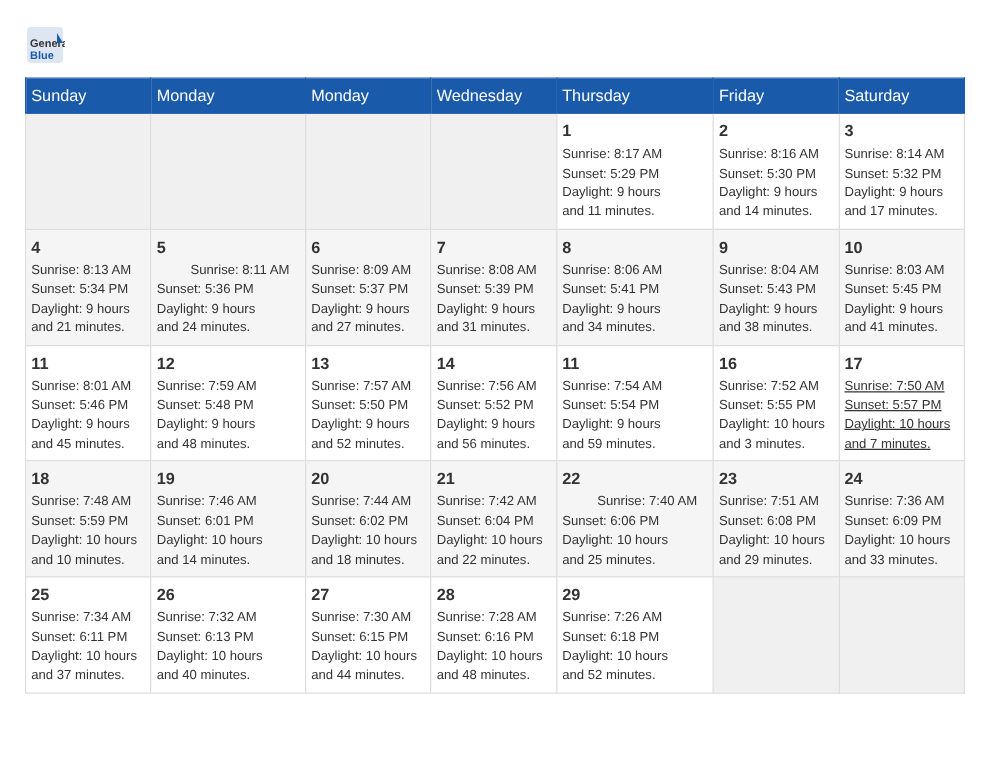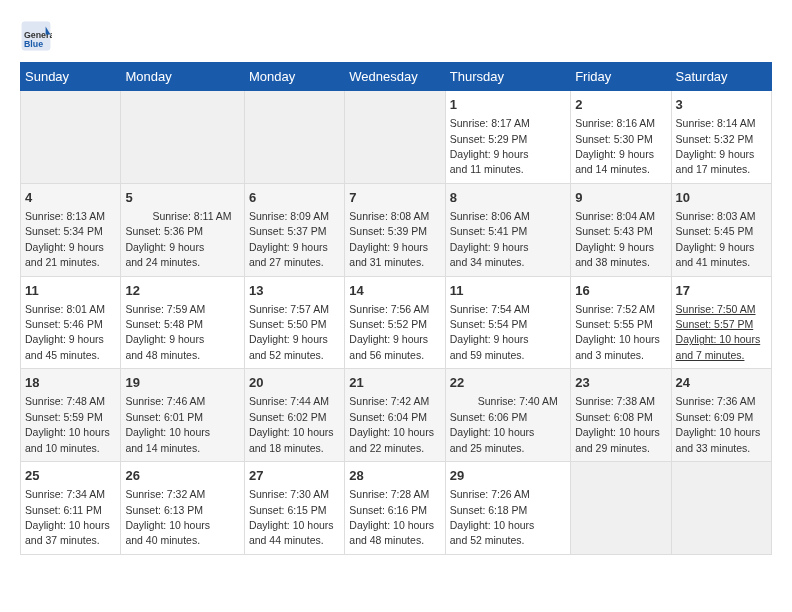--- a/index.html
+++ b/index.html
@@ -206,21 +206,21 @@
 Daylight: 10 hours
 and 18 minutes.</span></td>
         <td><span class="day-number">21</span><span class="day-info" style="white-space: pre-line;">Sunrise: 7:42 AM
 Sunset: 6:04 PM
 Daylight: 10 hours
 and 22 minutes.</span></td>
         <td><span class="day-number">22</span><span class="day-info" style="white-space: pre-line; margin-left: 28px;">Sunrise: 7:40 AM
 Sunset: 6:06 PM
 Daylight: 10 hours
 and 25 minutes.</span></td>
-        <td><span class="day-number">23</span><span class="day-info" style="white-space: pre-line;">Sunrise: 7:38 AM
+        <td><span class="day-number">23</span><span class="day-info" style="white-space: pre-line;">Sunrise: 7:51 AM
 Sunset: 6:08 PM
 Daylight: 10 hours
 and 29 minutes.</span></td>
         <td><span class="day-number">24</span><span class="day-info" style="white-space: pre-line;">Sunrise: 7:36 AM
 Sunset: 6:09 PM
 Daylight: 10 hours
 and 33 minutes.</span></td>
       </tr>
       <tr>
         <td><span class="day-number">25</span><span class="day-info" style="white-space: pre-line;">Sunrise: 7:34 AM

